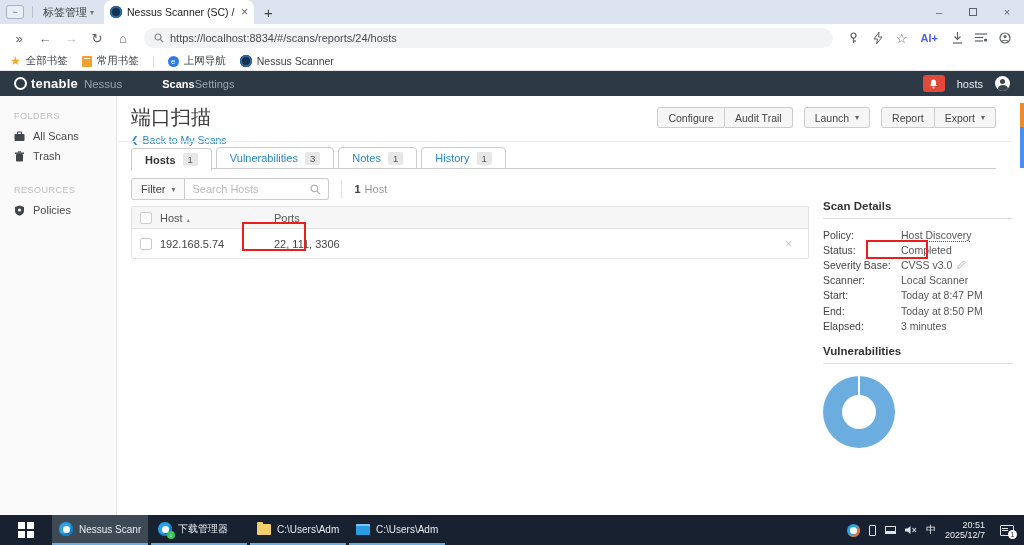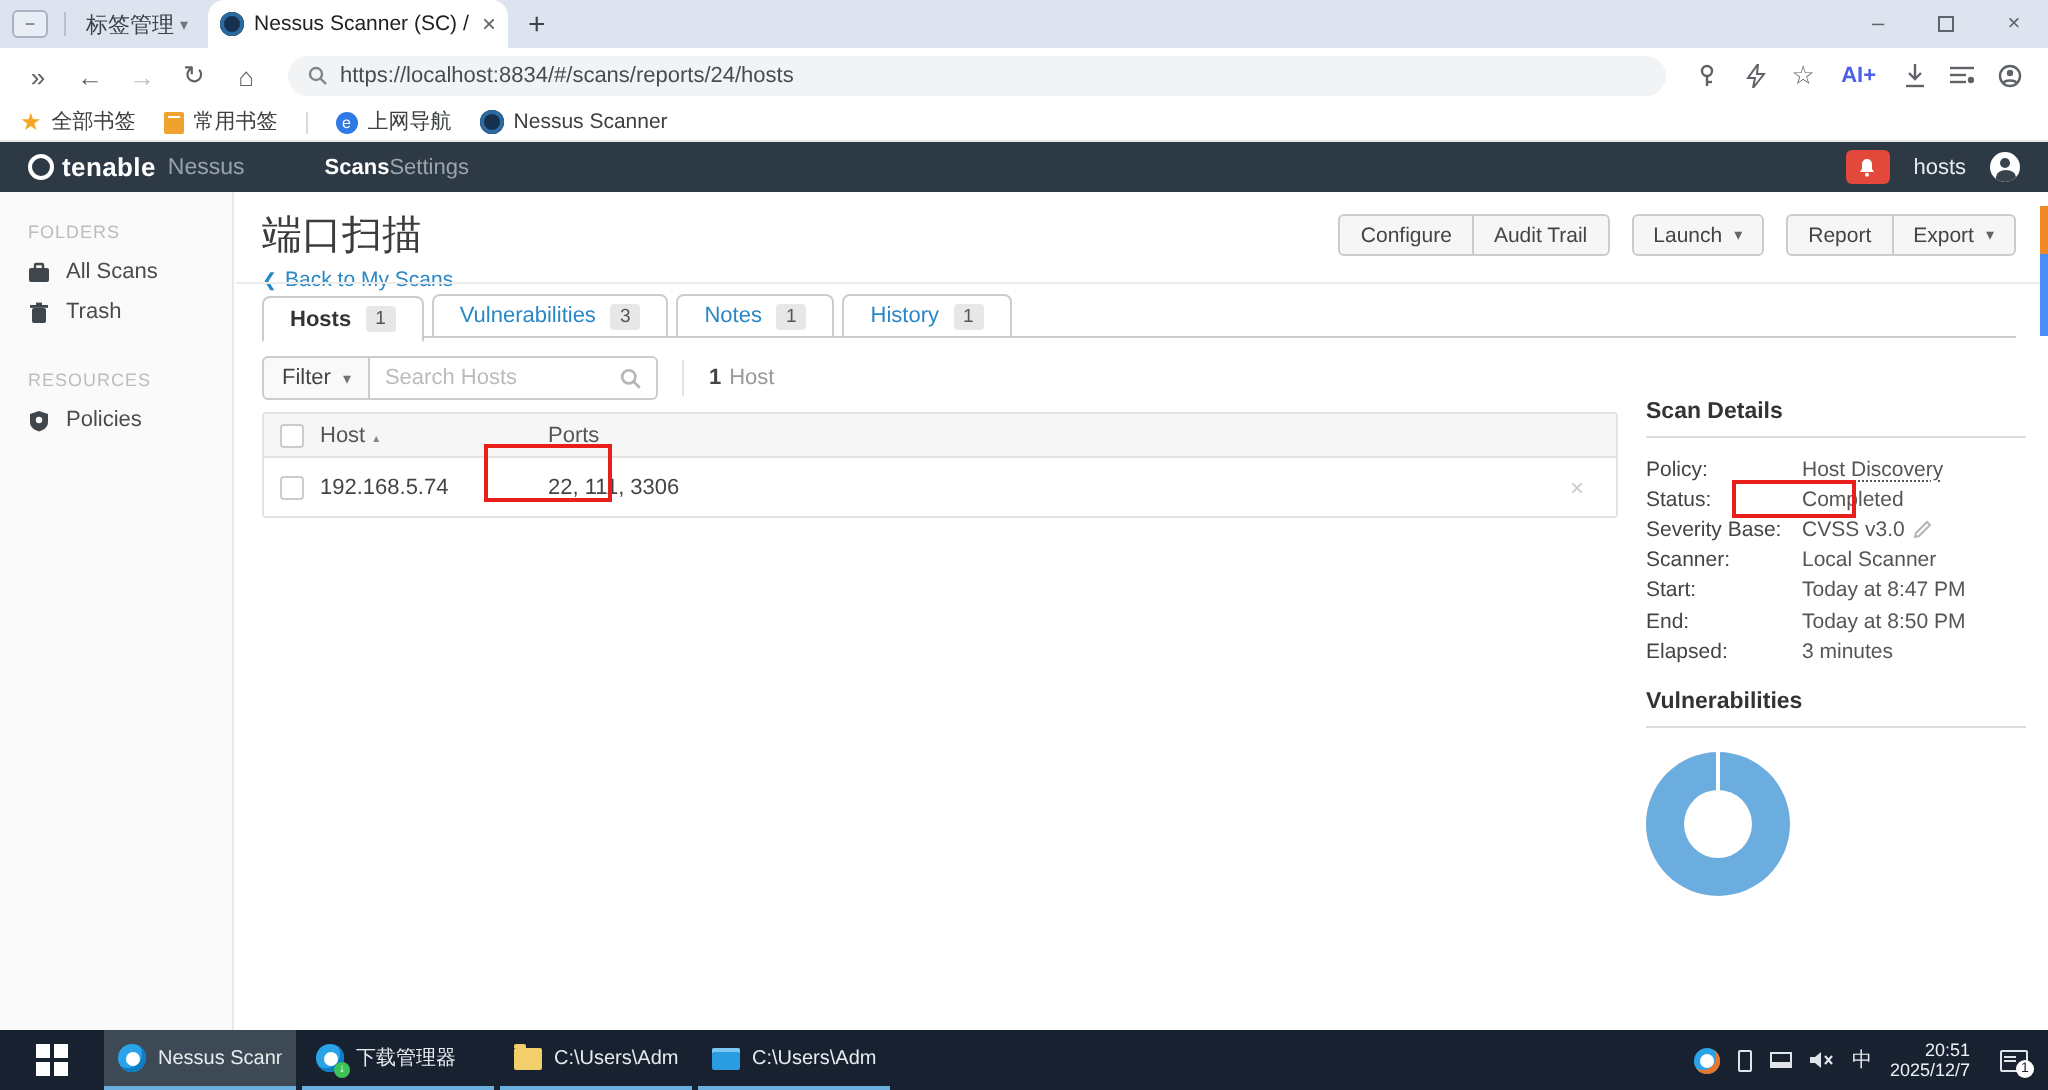--- a/index.html
+++ b/index.html
@@ -53,21 +53,21 @@
   .nnav .active { color:#fff; font-weight:bold; }
   .nnav .idle { color:#9aa5ac; }
   .nh-right { margin-left:auto; display:flex; align-items:center; gap:12px; }
   .bell-btn { width:22px; height:17px; background:#e2493b; border-radius:3px; display:flex; align-items:center; justify-content:center; }
   .username { color:#e8ecef; font-size:11px; }
   .avatar { width:15px; height:15px; border-radius:50%; background:#fff; position:relative; overflow:hidden; }
   .avatar::before { content:""; position:absolute; top:2.5px; left:5px; width:5px; height:5px; border-radius:50%; background:#39434b; }
   .avatar::after { content:""; position:absolute; top:8.5px; left:2.5px; width:10px; height:7px; border-radius:50% 50% 0 0; background:#39434b; }
 
   
-  .appbody { position:absolute; top:96px; left:0; right:0; height:419px; background:#fff; }
+  .appbody { position:absolute; top:96px; left:0; right:12px; height:419px; background:#fff; }
   .sidebar { position:absolute; top:0; left:0; width:117px; height:100%; background:#fafafa; border-right:1px solid #e8e8e8; padding-top:10px; }
   .side-label { font-size:9px; color:#bcbcbc; letter-spacing:0.5px; padding:5px 0 5px 14px; }
   .side-item { display:flex; align-items:center; gap:8px; padding:4px 0 4px 14px; font-size:11px; color:#4a4a4a; }
   .side-gap { height:14px; }
   .sicon { width:11px; height:11px; flex:0 0 auto; }
 
   .content { position:absolute; top:0; left:118px; right:0; height:100%; }
   .page-title { font-size:20px; color:#3c3c3c; padding:8px 0 0 13px; font-weight:normal; }
   .back-link { font-size:10.5px; color:#2987c6; padding:3px 0 0 13px; display:flex; align-items:center; gap:4px; }
   .back-chevron { font-size:9px; font-weight:bold; }

